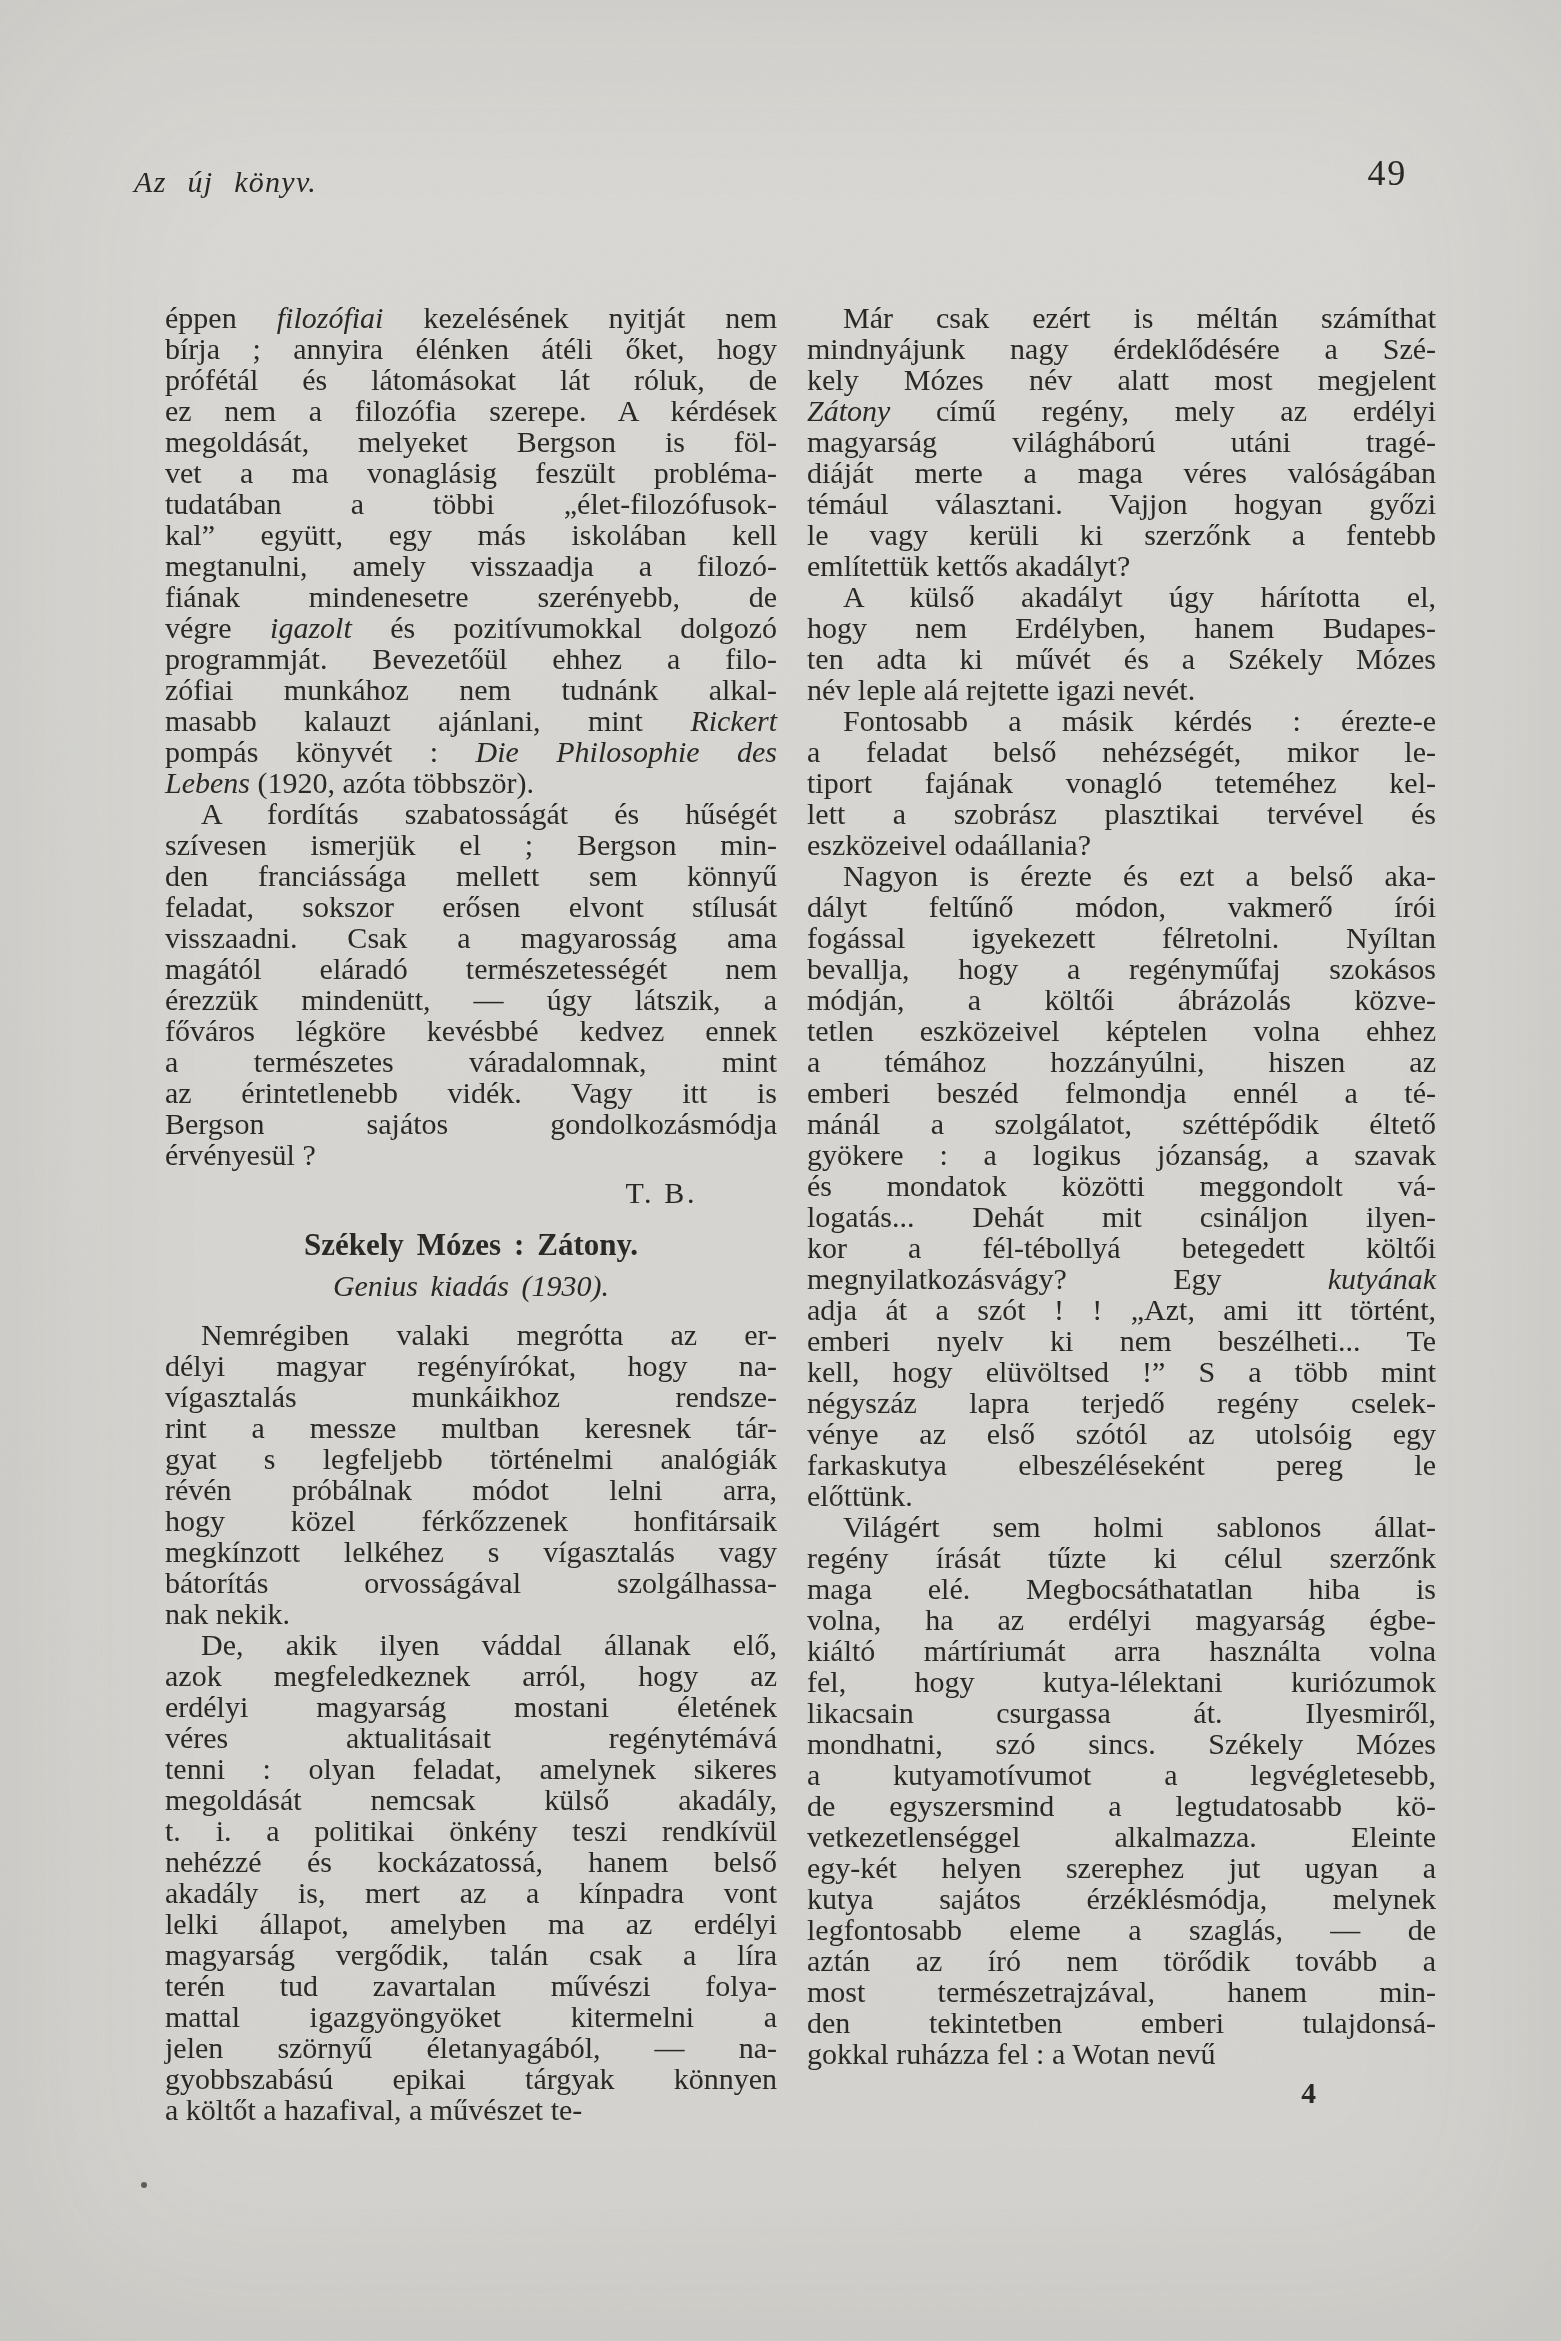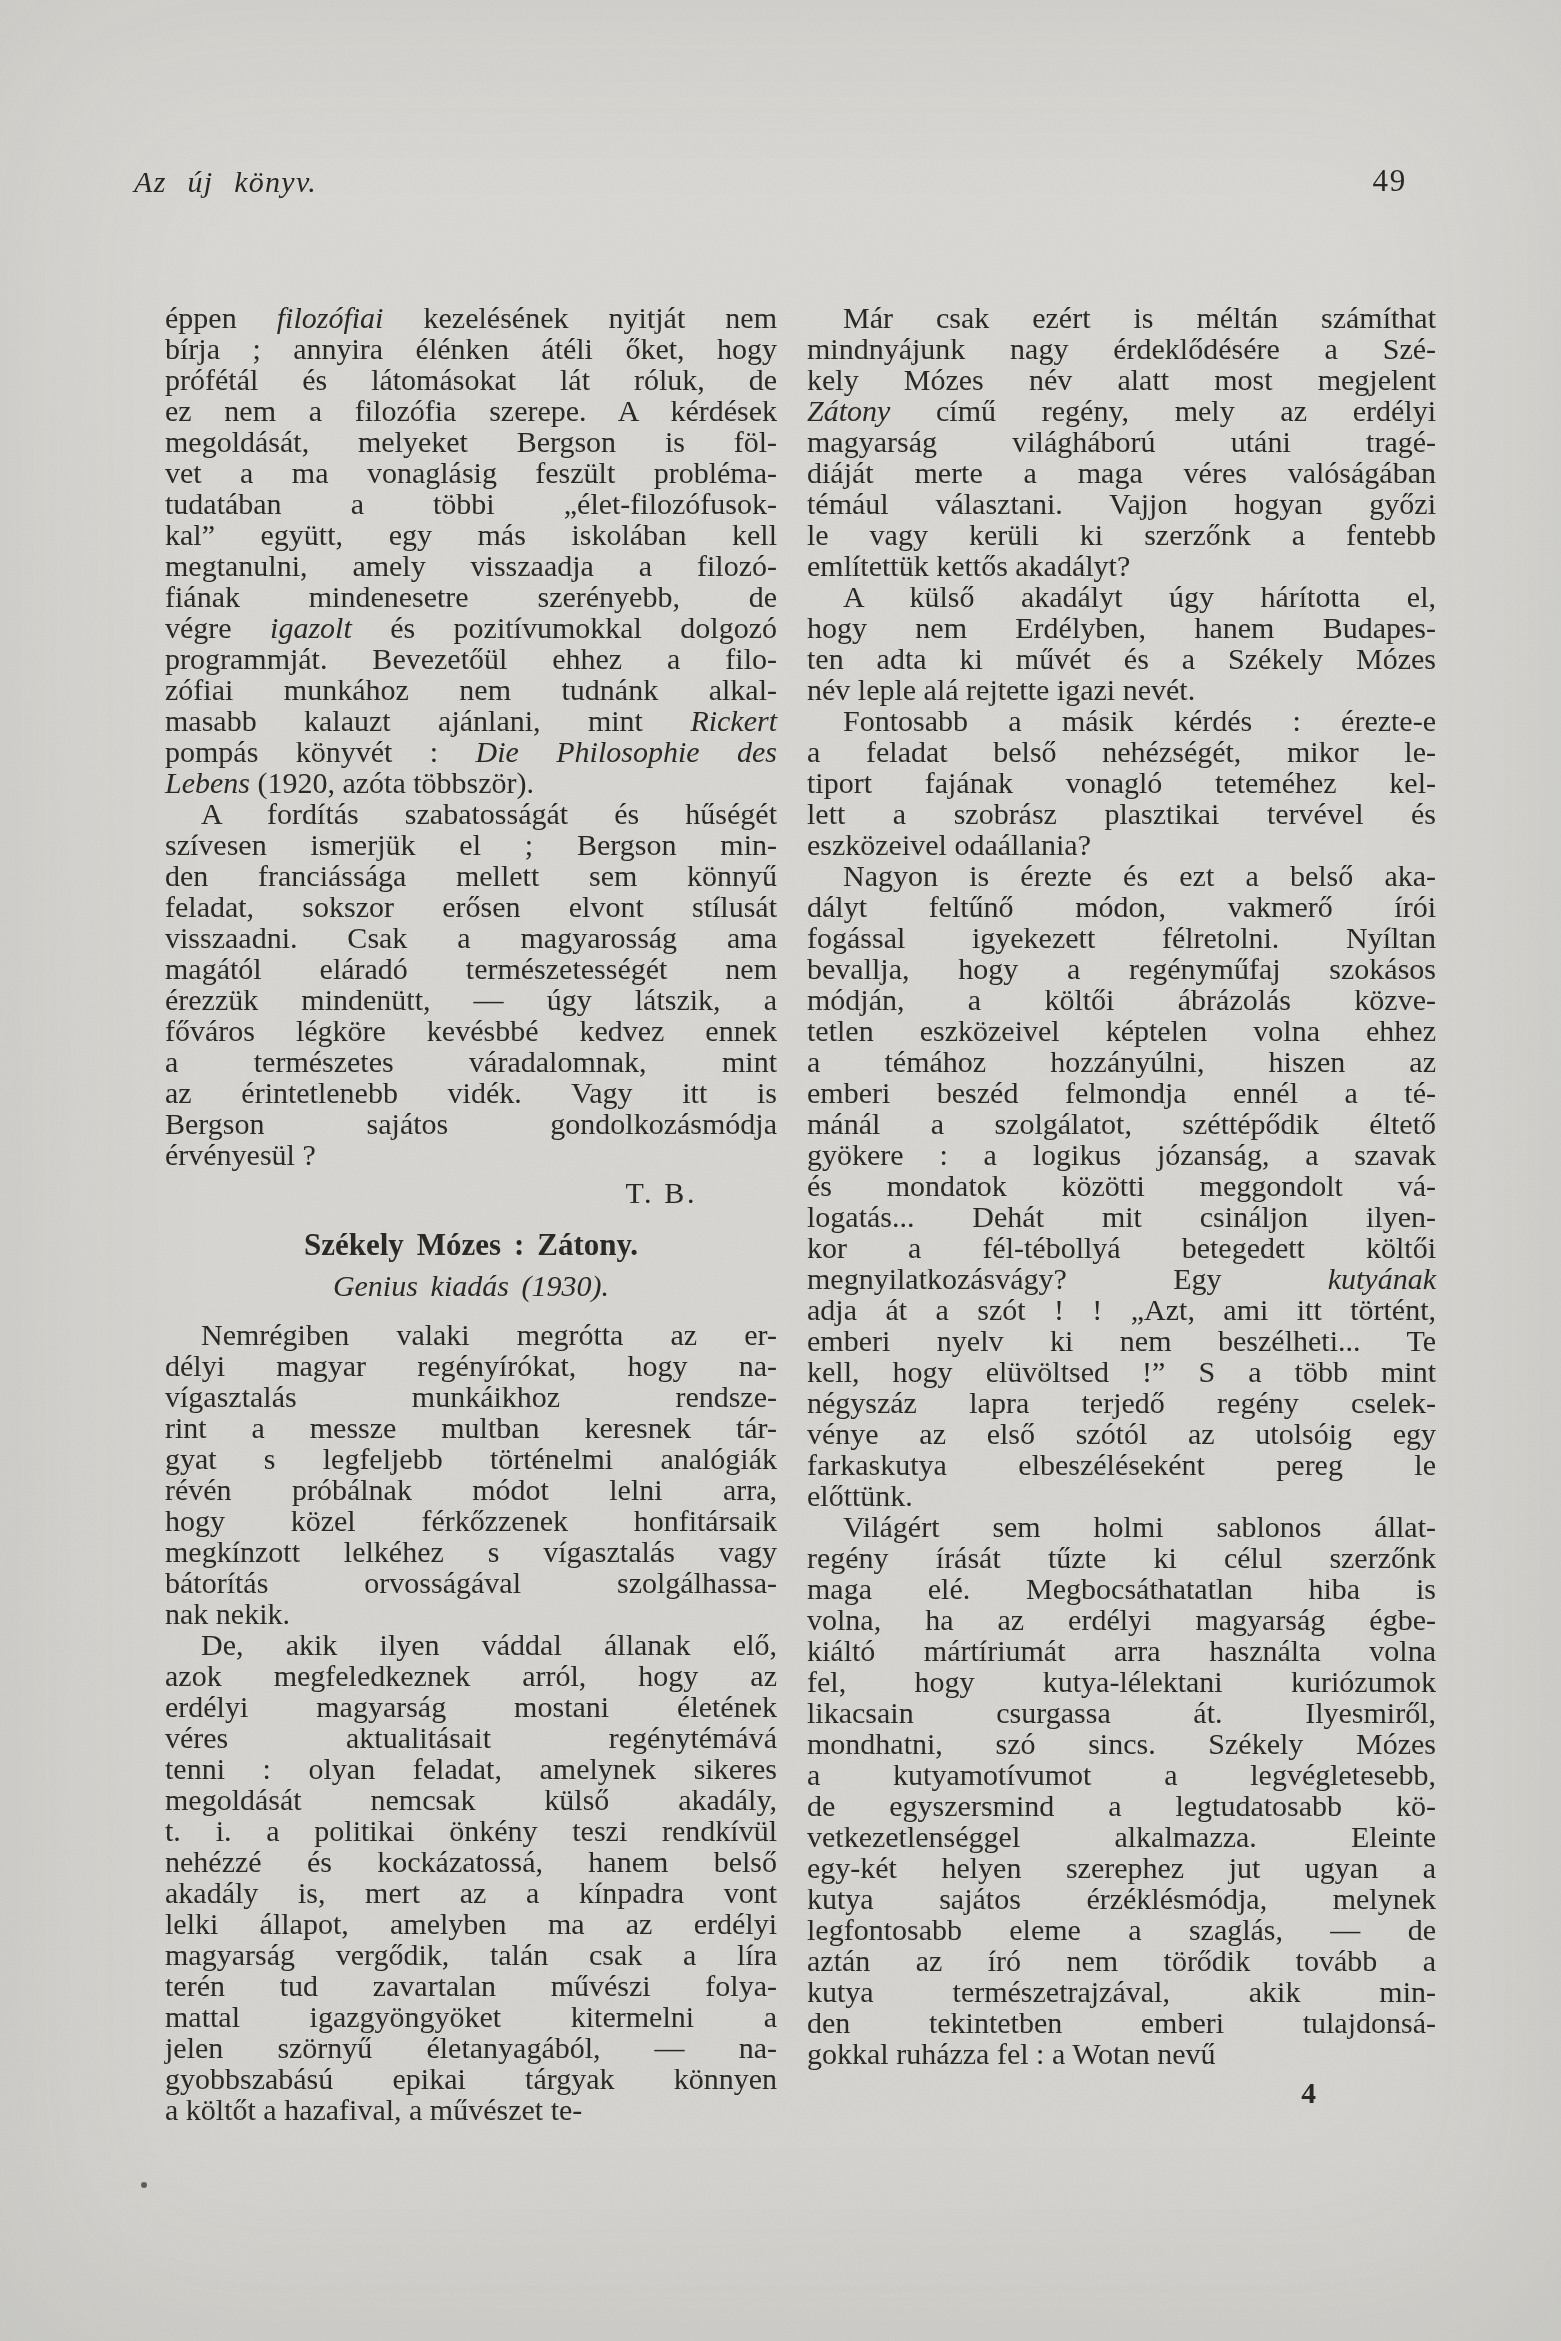--- a/index.html
+++ b/index.html
@@ -30,23 +30,23 @@
     left: 134px;
     width: 1288px;
     text-align: left;
     font-style: italic;
     font-size: 30px;
     letter-spacing: 1.3px;
     word-spacing: 12px;
   }
   .page-number {
     position: absolute;
-    top: 163px;
+    top: 152px;
     right: 154px;
-    font-size: 31px;
+    font-size: 36px;
     letter-spacing: 1.7px;
   }
   .columns {
     position: absolute;
     top: 302px;
     left: 165px;
     display: flex;
     gap: 30px;
   }
   .column { font-size: 30px; line-height: 31px; }
@@ -244,21 +244,21 @@
           <div class="line"><span>fel, hogy kutya-lélektani kuriózumok</span></div>
           <div class="line"><span>likacsain csurgassa át. Ilyesmiről,</span></div>
           <div class="line"><span>mondhatni, szó sincs. Székely Mózes</span></div>
           <div class="line"><span>a kutyamotívumot a legvégletesebb,</span></div>
           <div class="line"><span>de egyszersmind a legtudatosabb kö-</span></div>
           <div class="line"><span>vetkezetlenséggel alkalmazza. Eleinte</span></div>
           <div class="line"><span>egy-két helyen szerephez jut ugyan a</span></div>
           <div class="line"><span>kutya sajátos érzéklésmódja, melynek</span></div>
           <div class="line"><span>legfontosabb eleme a szaglás, — de</span></div>
           <div class="line"><span>aztán az író nem törődik tovább a</span></div>
-          <div class="line"><span>kutya természetrajzával, akik min-</span></div>
+          <div class="line"><span>most természetrajzával, hanem min-</span></div>
           <div class="line"><span>den tekintetben emberi tulajdonsá-</span></div>
           <div class="line last"><span>gokkal ruházza fel : a Wotan nevű</span></div>
         </div>
         <div class="printers-mark">4</div>
       </div>
   </div>
 
   <div class="speck"></div>
 
   <div class="vignette"></div>

